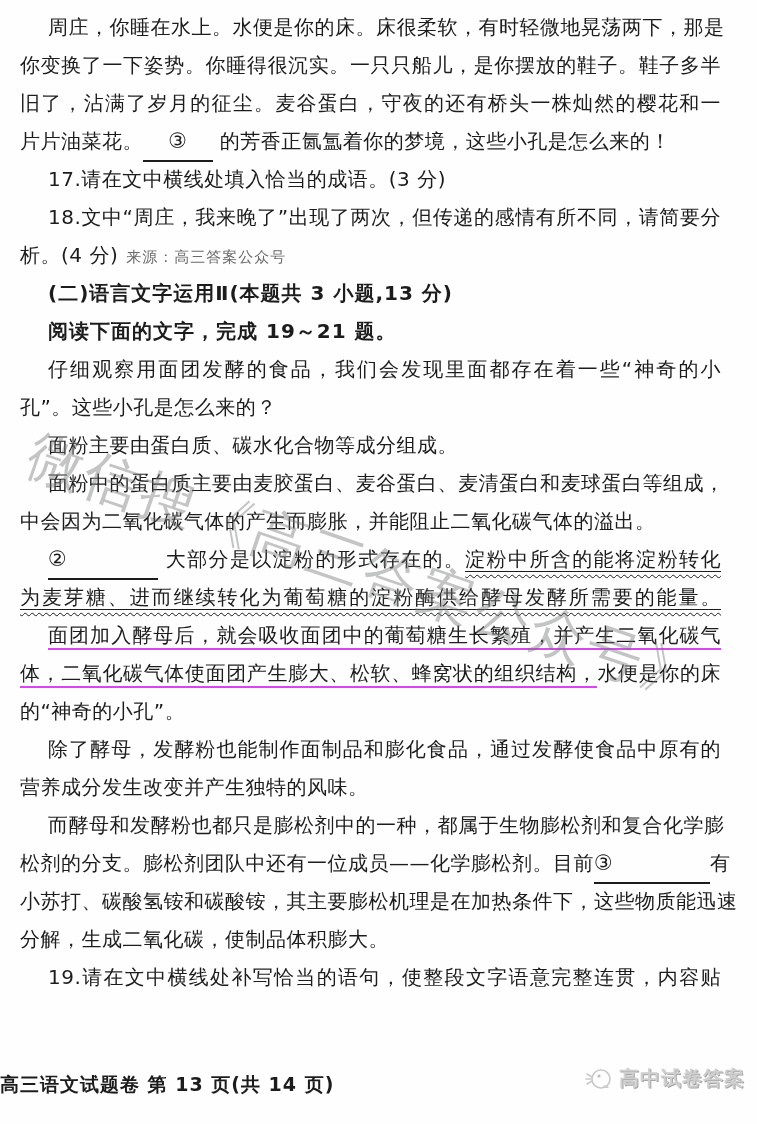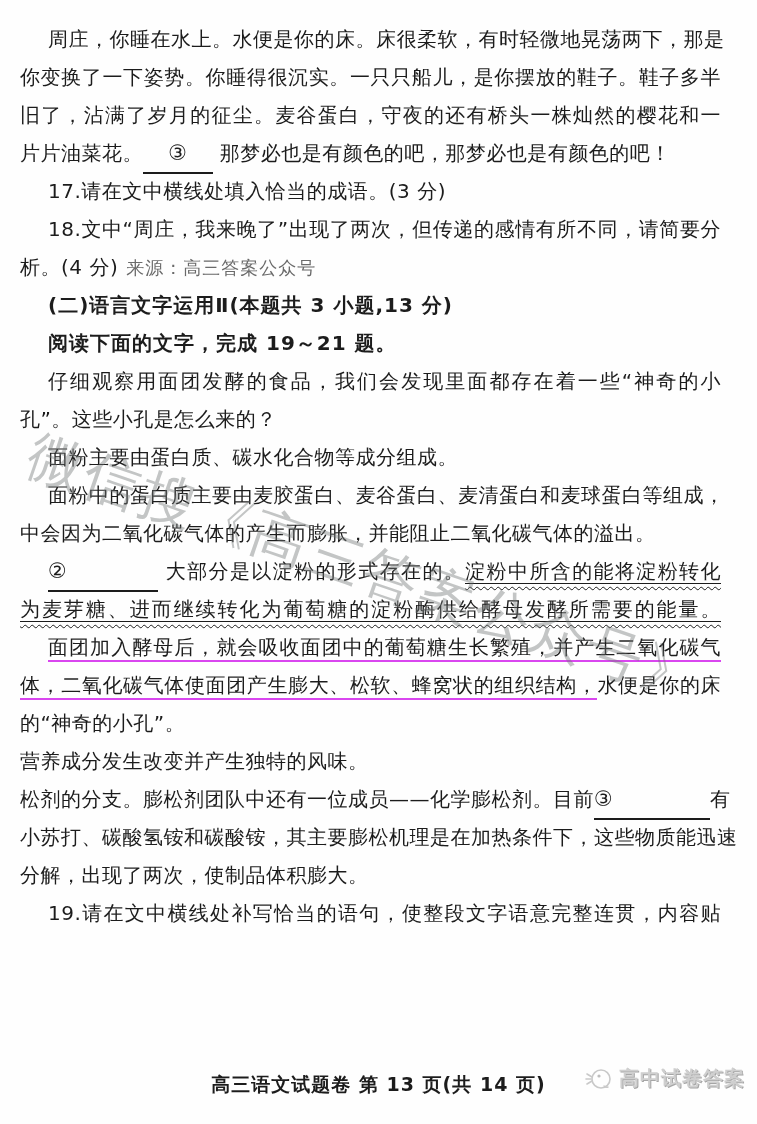--- a/index.html
+++ b/index.html
@@ -3,88 +3,90 @@
 <meta charset="utf-8">
 <style>
   html,body { margin:0; padding:0; }
   body {
     width:757px; height:1124px; position:relative; overflow:hidden;
     background:#fefefe; color:#1c1c1c;
     font-family:"DejaVu Sans", sans-serif;
   }
   .doc {
     position:absolute; left:0; top:0; right:16px;
-    padding:20px 20px 0 20px;
+    padding:8px 20px 0 20px;
   }
   .line {
     height:38px; line-height:38px; font-size:20px;
     white-space:nowrap; text-align:left; letter-spacing:.5px;
   }
   .line.full { text-align:justify; text-align-last:justify; }
   .line.indent { text-indent:28px; }
   .line.bold { font-weight:700; letter-spacing:1px; }
   .seg-p { }
   .seg-b {
     display:inline-block; text-align:center; text-indent:0;
     border-bottom:2px solid #1c1c1c; font-size:21px;
   }
   .seg-u { border-bottom:2px solid #d946ef; padding-bottom:1px; }
   .seg-w {
     border-bottom:1.5px solid #1c1c1c;
     text-decoration:underline wavy #1c1c1c 1.2px;
     text-underline-offset:8px;
   }
   .seg-src {
-    font-size:18px; color:#6a6a6a; margin-left:8px; letter-spacing:1px;
+    font-size:15px; color:#6a6a6a; margin-left:8px; letter-spacing:1px;
   }
   .watermark {
     position:absolute; left:42px; top:418px;
     transform:rotate(19deg); transform-origin:0 0;
     font-size:56px; letter-spacing:3px; white-space:nowrap;
     color:rgba(115,120,120,0.42); pointer-events:none; z-index:5;
   }
   .footer {
     position:absolute; left:0; right:0; top:1072px;
-    text-align:center; font-weight:700; font-size:19px; letter-spacing:1px;
+    font-weight:700; font-size:19px; letter-spacing:1px;
   }
   .publisher {
     position:absolute; right:12px; top:1064px;
     display:flex; align-items:flex-end; gap:5px;
     color:#cfcfcf; font-size:20px; font-weight:700; letter-spacing:1px;
     text-shadow:1px 1px 0 #a6a6a6;
   }
   .publisher svg { display:block; }
 </style>
 </head>
 <body>
 
 <div class="doc">
     <div class="line indent full"><span class="seg-p">周庄，你睡在水上。水便是你的床。床很柔软，有时轻微地晃荡两下，那是</span></div>
     <div class="line full"><span class="seg-p">你变换了一下姿势。你睡得很沉实。一只只船儿，是你摆放的鞋子。鞋子多半</span></div>
     <div class="line full"><span class="seg-p">旧了，沾满了岁月的征尘。麦谷蛋白，守夜的还有桥头一株灿然的樱花和一</span></div>
-    <div class="line"><span class="seg-p">片片油菜花。</span><span class="seg-b" style="min-width: 70px;">③</span><span class="seg-p"> 那梦必也是有颜色的吧，那梦必也是有颜色的吧！</span></div>
+    <div class="line"><span class="seg-p">片片油菜花。</span><span class="seg-b" style="min-width: 70px;">③</span><span class="seg-p"> 的芳香正氤氲着你的梦境，这些小孔是怎么来的！</span></div>
     <div class="line indent"><span class="seg-p">17.请在文中横线处填入恰当的成语。(3 分)</span></div>
     <div class="line indent full"><span class="seg-p">18.文中“周庄，我来晚了”出现了两次，但传递的感情有所不同，请简要分</span></div>
     <div class="line"><span class="seg-p">析。(4 分)</span><span class="seg-src">来源：高三答案公众号</span></div>
     <div class="line indent bold"><span class="seg-p">(二)语言文字运用Ⅱ(本题共 3 小题,13 分)</span></div>
     <div class="line indent bold"><span class="seg-p">阅读下面的文字，完成 19～21 题。</span></div>
     <div class="line indent full"><span class="seg-p">仔细观察用面团发酵的食品，我们会发现里面都存在着一些“神奇的小</span></div>
     <div class="line"><span class="seg-p">孔”。这些小孔是怎么来的？</span></div>
     <div class="line indent"><span class="seg-p">面粉主要由蛋白质、碳水化合物等成分组成。</span></div>
     <div class="line indent full"><span class="seg-p">面粉中的蛋白质主要由麦胶蛋白、麦谷蛋白、麦清蛋白和麦球蛋白等组成，</span></div>
     <div class="line"><span class="seg-p">中会因为二氧化碳气体的产生而膨胀，并能阻止二氧化碳气体的溢出。</span></div>
     <div class="line indent full"><span class="seg-b" style="min-width: 110px;">②</span><span class="seg-p"> 大部分是以淀粉的形式存在的。</span><span class="seg-w">淀粉中所含的能将淀粉转化</span></div>
     <div class="line full"><span class="seg-w">为麦芽糖、进而继续转化为葡萄糖的淀粉酶供给酵母发酵所需要的能量。</span></div>
     <div class="line indent full"><span class="seg-u">面团加入酵母后，就会吸收面团中的葡萄糖生长繁殖，并产生二氧化碳气</span></div>
     <div class="line full"><span class="seg-u">体，二氧化碳气体使面团产生膨大、松软、蜂窝状的组织结构，</span><span class="seg-p">水便是你的床</span></div>
     <div class="line"><span class="seg-p">的“神奇的小孔”。</span></div>
+    <div class="line indent full"><span class="seg-p">除了酵母，发酵粉也能制作面制品和膨化食品，通过发酵使食品中原有的</span></div>
     <div class="line"><span class="seg-p">营养成分发生改变并产生独特的风味。</span></div>
+    <div class="line indent full"><span class="seg-p">而酵母和发酵粉也都只是膨松剂中的一种，都属于生物膨松剂和复合化学膨</span></div>
     <div class="line full"><span class="seg-p">松剂的分支。膨松剂团队中还有一位成员——化学膨松剂。目前</span><span class="seg-b" style="min-width: 116px;">③</span><span class="seg-p">有</span></div>
     <div class="line full"><span class="seg-p">小苏打、碳酸氢铵和碳酸铵，其主要膨松机理是在加热条件下，这些物质能迅速</span></div>
-    <div class="line"><span class="seg-p">分解，出现了两次，使制品体积膨大。</span></div>
+    <div class="line"><span class="seg-p">分解，生成二氧化碳，使制品体积膨大。</span></div>
     <div class="line indent full"><span class="seg-p">19.请在文中横线处补写恰当的语句，使整段文字语意完整连贯，内容贴</span></div>
   </div>
 
 <div class="watermark">微信搜《高三答案公众号》</div>
 
 <div class="footer">高三语文试题卷 第 13 页(共 14 页)</div>
 
 <div class="publisher">
   <span>
     <svg width="30" height="28" viewBox="0 0 30 28">

